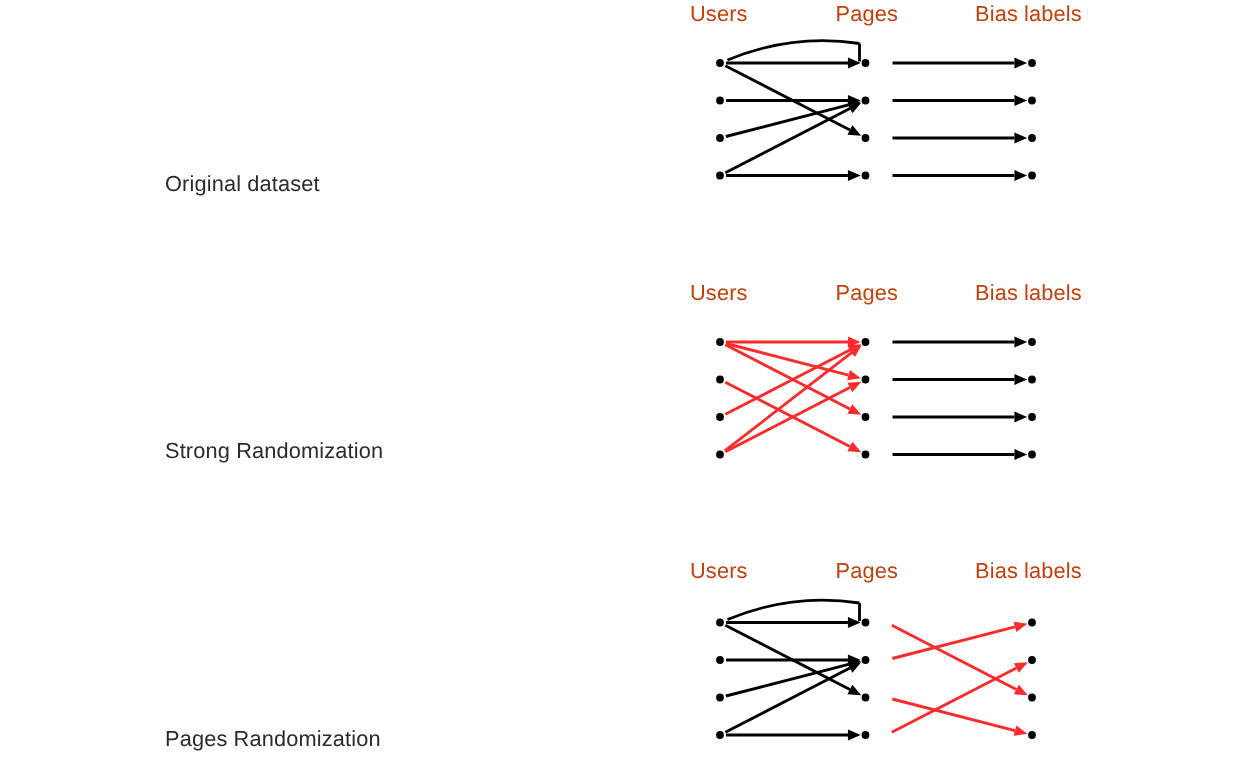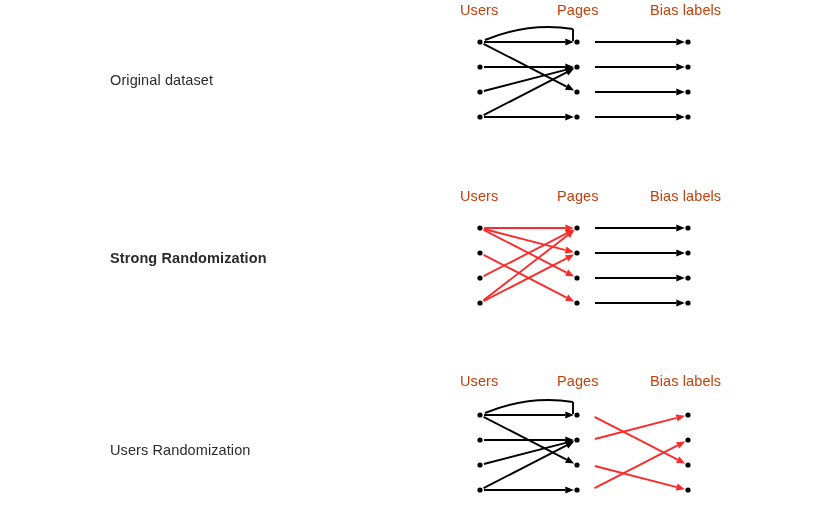--- a/index.html
+++ b/index.html
@@ -21,20 +21,21 @@
     left: 0;
     width: 830px;
   }
   .panel-label {
     position: absolute;
     left: 110px;
     font-size: 14.5px;
     color: #2b2b2b;
     white-space: nowrap;
     letter-spacing: 0.1px;
+    margin-top: 43px;
   }
   .col-header {
     position: absolute;
     font-size: 14.5px;
     color: #c2410c;
     white-space: nowrap;
     letter-spacing: 0.1px;
   }
   .graph-svg {
     position: absolute;
@@ -108,21 +109,21 @@
         <circle cx="122" cy="25" r="2.6" fill="#000000" class="node-dot"></circle>
         <circle cx="122" cy="50" r="2.6" fill="#000000" class="node-dot"></circle>
         <circle cx="122" cy="75" r="2.6" fill="#000000" class="node-dot"></circle>
         <circle cx="233" cy="0" r="2.6" fill="#000000" class="node-dot"></circle>
         <circle cx="233" cy="25" r="2.6" fill="#000000" class="node-dot"></circle>
         <circle cx="233" cy="50" r="2.6" fill="#000000" class="node-dot"></circle>
         <circle cx="233" cy="75" r="2.6" fill="#000000" class="node-dot"></circle>
       </svg>
     </div>
     <div class="panel">
-      <div class="panel-label" style="top: 250px; font-weight: bold;">Strong Randomization</div>
+      <div class="panel-label" style="top: 250px;">Strong Randomization</div>
       <div class="col-header" style="top: 188px; left: 460px;">Users</div>
       <div class="col-header" style="top: 188px; left: 557px;">Pages</div>
       <div class="col-header" style="top: 188px; left: 650px;">Bias labels</div>
       <svg width="270" height="100" class="graph-svg" style="top: 228px;">
         <g>
           <line x1="29" y1="0" x2="110.3" y2="0" stroke="#fb2b2b" stroke-width="1.9" stroke-linecap="butt"></line>
           <polygon points="118.8,0 110.3,3.6 110.3,-3.6" fill="#fb2b2b"></polygon>
         </g>
         <g>
           <line x1="28.873420772285243" y1="0.998304322753929" x2="110.67024424106566" y2="22.079959855944757" stroke="#fb2b2b" stroke-width="1.9" stroke-linecap="butt"></line>
@@ -172,21 +173,21 @@
         <circle cx="122" cy="25" r="2.6" fill="#000000" class="node-dot"></circle>
         <circle cx="122" cy="50" r="2.6" fill="#000000" class="node-dot"></circle>
         <circle cx="122" cy="75" r="2.6" fill="#000000" class="node-dot"></circle>
         <circle cx="233" cy="0" r="2.6" fill="#000000" class="node-dot"></circle>
         <circle cx="233" cy="25" r="2.6" fill="#000000" class="node-dot"></circle>
         <circle cx="233" cy="50" r="2.6" fill="#000000" class="node-dot"></circle>
         <circle cx="233" cy="75" r="2.6" fill="#000000" class="node-dot"></circle>
       </svg>
     </div>
     <div class="panel">
-      <div class="panel-label" style="top: 442px;">Users Randomization</div>
+      <div class="panel-label" style="top: 442px;">Pages Randomization</div>
       <div class="col-header" style="top: 373px; left: 460px;">Users</div>
       <div class="col-header" style="top: 373px; left: 557px;">Pages</div>
       <div class="col-header" style="top: 373px; left: 650px;">Bias labels</div>
       <svg width="270" height="100" class="graph-svg" style="top: 415px;">
         <g>
           <path d="M 30 -2 Q 73.5 -20 118 -13" fill="none" stroke="#000000" stroke-width="1.9"></path>
           <line x1="118" y1="-13" x2="118" y2="-1" stroke="#000000" stroke-width="1.9"></line>
         </g>
         <g>
           <line x1="29" y1="0" x2="110.3" y2="0" stroke="#000000" stroke-width="1.9" stroke-linecap="butt"></line>

